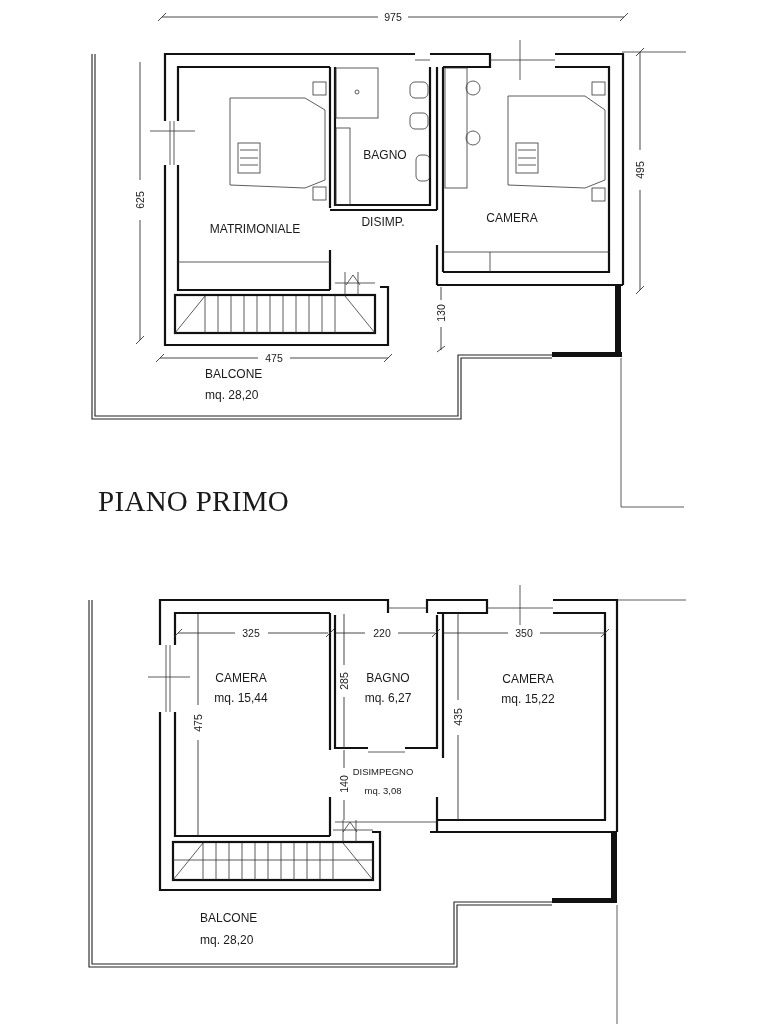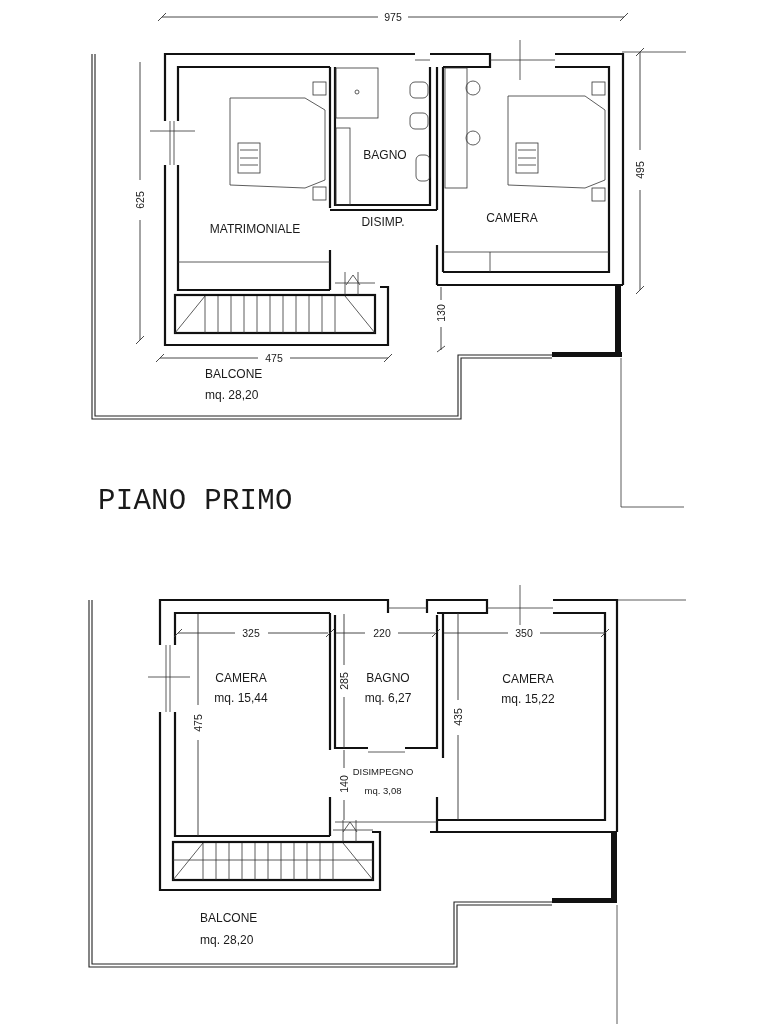--- a/index.html
+++ b/index.html
@@ -10,21 +10,21 @@
   .wall-thin { fill: none; stroke: #222; stroke-width: 1.1; }
   .hair { fill: none; stroke: #333; stroke-width: 0.8; }
   .solid { fill: #111; stroke: none; }
   .dim { fill: none; stroke: #333; stroke-width: 0.9; }
   .lbl { font-family: "Liberation Sans", sans-serif; fill: #1a1a1a; }
   .room-lbl { font-size: 12px; }
   .area-lbl { font-size: 12px; }
   .small-lbl { font-size: 9.5px; }
   .dim-lbl { font-size: 10.5px; }
   .title { position: absolute; left: 98px; top: 485px; font-size: 29px;
-           letter-spacing: 0.3px; color: #1a1a1a; font-family: Liberation Mono, monospace; }
+           letter-spacing: 0.3px; color: #1a1a1a; font-family: Liberation Serif, serif; }
 </style>
 </head>
 <body>
 
 <div class="title">PIANO PRIMO</div>
 
 <svg width="768" height="1024" viewBox="0 0 768 1024">
 
   <g>
 

